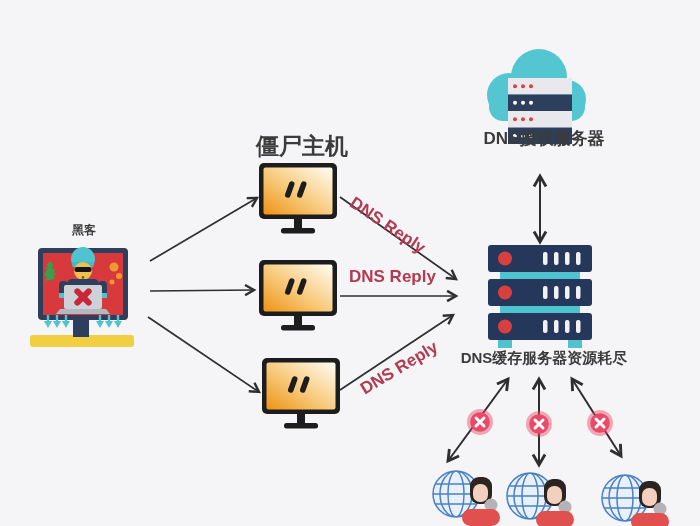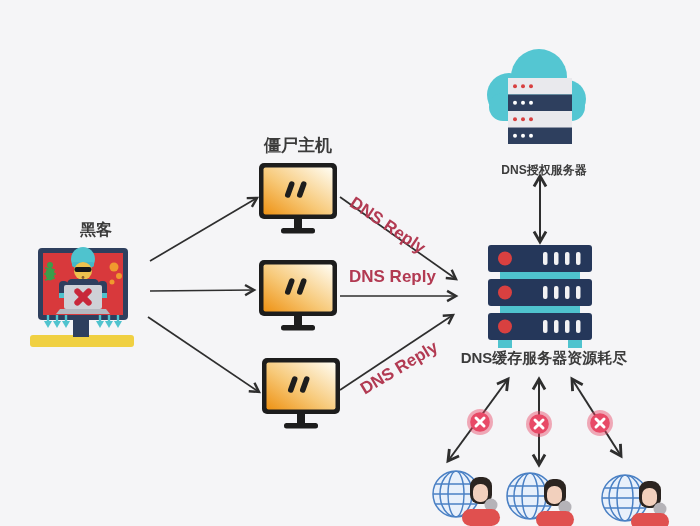--- a/index.html
+++ b/index.html
@@ -11,23 +11,23 @@
     overflow:hidden;
   }
   .stage svg{position:absolute;left:0;top:0;}
   .lbl{
     position:absolute;
     color:var(--label-text,#3b3b3b);
     text-align:center;
     white-space:nowrap;
     line-height:20px;
   }
-  .lbl-hacker{left:56px;top:220px;width:56px;font-size:16px;font-weight:700;text-align:right;}
-  .lbl-zombie{left:256px;top:136px;width:84px;font-size:17px;font-weight:700;}
-  .lbl-auth{left:481px;top:160px;width:126px;font-size:12px;font-weight:700;}
+  .lbl-hacker{left:56px;top:220px;width:56px;font-size:12px;font-weight:700;}
+  .lbl-zombie{left:256px;top:136px;width:84px;font-size:23px;font-weight:700;}
+  .lbl-auth{left:481px;top:129px;width:126px;font-size:17px;font-weight:700;}
   .lbl-cache{left:442px;top:348px;width:204px;font-size:15px;font-weight:700;}
   .lbl-reply{
     position:absolute;
     color:var(--dns-reply,#b23a52);
     font-size:17px;font-weight:700;
     white-space:nowrap;line-height:20px;
   }
   .reply-1{left:357px;top:193px;transform:rotate(34deg);transform-origin:left top;}
   .reply-2{left:349px;top:267px;}
   .reply-3{left:357px;top:382px;transform:rotate(-31deg);transform-origin:left top;}

